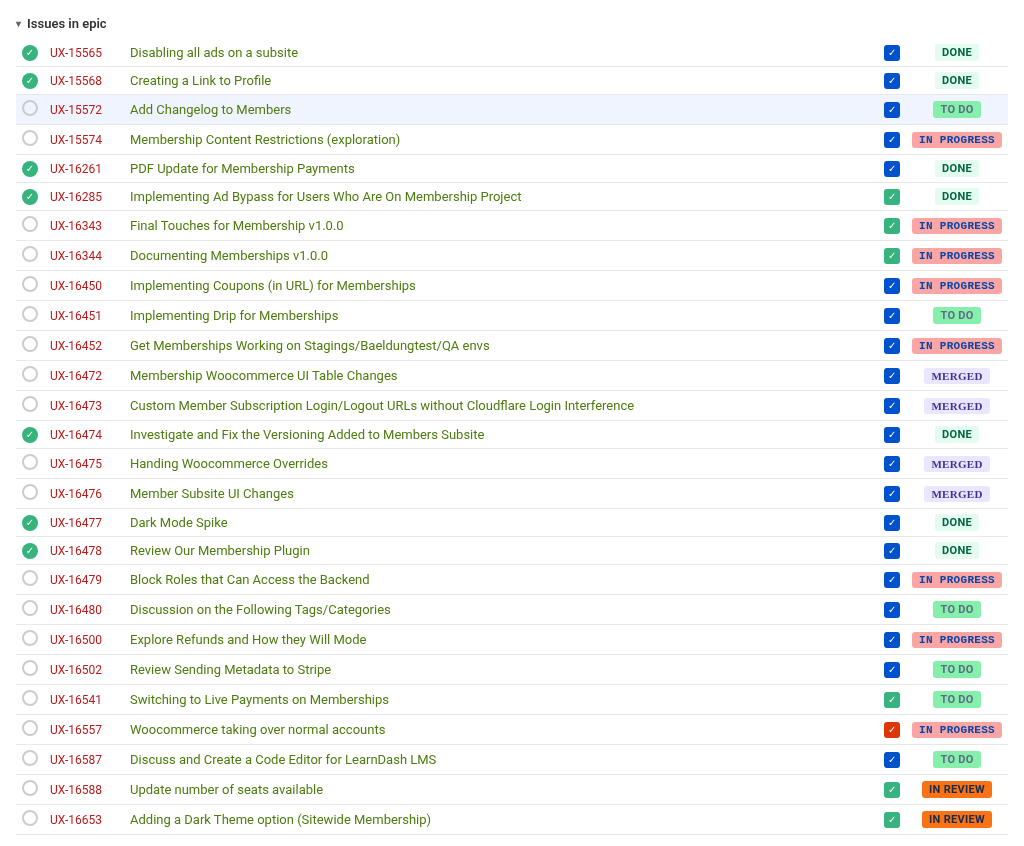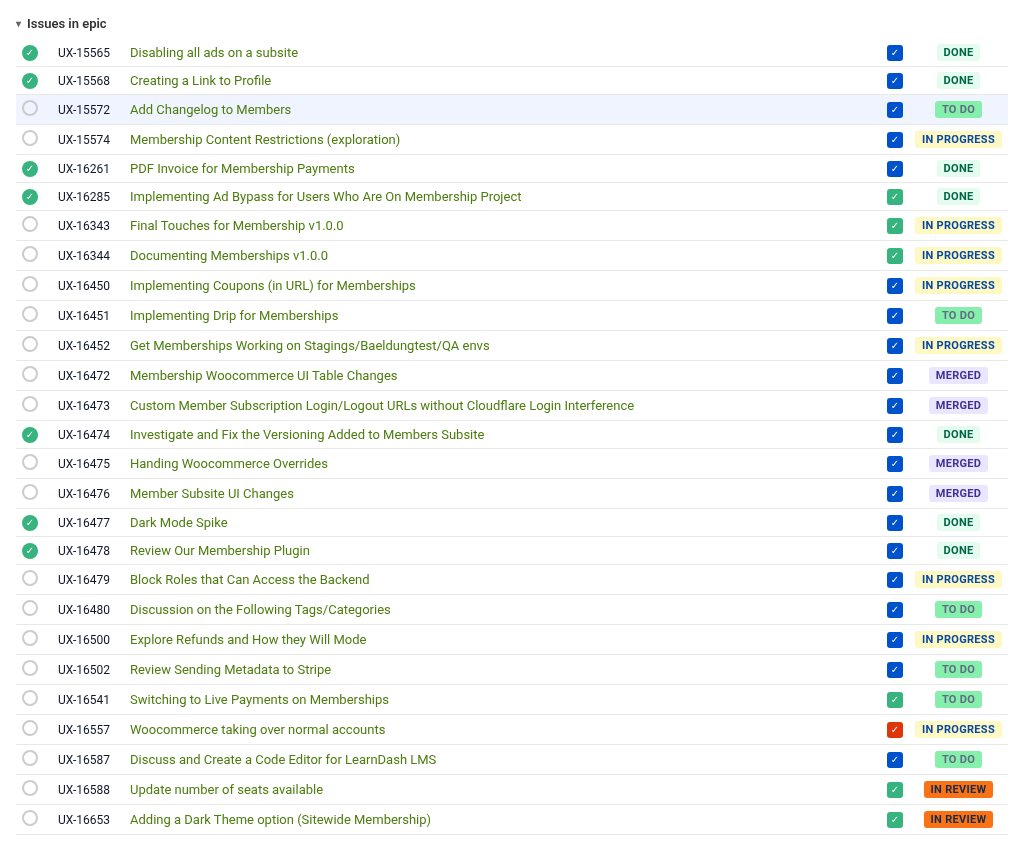--- a/index.html
+++ b/index.html
@@ -44,23 +44,22 @@
     .td-status-icon {
       width: 22px;
       text-align: center;
     }
     .td-issue-id {
       width: 80px;
       color: #0052cc;
       font-size: 12px;
     }
     .td-issue-id a {
-      color: #0f172a;
+      color: #b91c1c;
       text-decoration: none;
-      margin-left: 8px;
     }
     .td-title {
       width: auto;
       color: #4d7c0f;
       font-size: 13px;
     }
     .td-checkbox {
       width: 28px;
       text-align: center;
     }
@@ -122,22 +121,22 @@
     .badge {
       display: inline-block;
       padding: 2px 7px;
       border-radius: 3px;
       font-size: 11px;
       font-weight: 700;
       letter-spacing: 0.3px;
     }
     .badge-done { background: #e3fcef; color: #006644; }
     .badge-todo { background: #86efac; color: #5e6c84; }
-    .badge-in-progress { background: #fef9c3; color: #0747a6; }
-    .badge-merged { background: #eae6ff; color: #403294; }
+    .badge-in-progress { background: #fca5a5; color: #0747a6; font-family: Liberation Mono, monospace; }
+    .badge-merged { background: #eae6ff; color: #403294; font-family: Liberation Serif, serif; }
     .badge-in-review { background: #f97316; color: #172b4d; }
   </style>
 </head>
 <body>
 
 <div class="container">
   <div class="epic-header">
     <span class="chevron-icon">▾</span>
     <span>Issues in epic</span>
   </div>
@@ -167,21 +166,21 @@
         <tr>
           <td class="td-status-icon"><span class="status-circle-empty"></span></td>
           <td class="td-issue-id"><a href="#">UX-15574</a></td>
           <td class="td-title">Membership Content Restrictions (exploration)</td>
           <td class="td-checkbox"><span class="checkbox-blue">✓</span></td>
           <td class="td-badge"><span class="badge badge-in-progress">IN PROGRESS</span></td>
         </tr>
         <tr>
           <td class="td-status-icon"><span class="status-circle-done">✓</span></td>
           <td class="td-issue-id"><a href="#">UX-16261</a></td>
-          <td class="td-title">PDF Invoice for Membership Payments</td>
+          <td class="td-title">PDF Update for Membership Payments</td>
           <td class="td-checkbox"><span class="checkbox-blue">✓</span></td>
           <td class="td-badge"><span class="badge badge-done">DONE</span></td>
         </tr>
         <tr>
           <td class="td-status-icon"><span class="status-circle-done">✓</span></td>
           <td class="td-issue-id"><a href="#">UX-16285</a></td>
           <td class="td-title">Implementing Ad Bypass for Users Who Are On Membership Project</td>
           <td class="td-checkbox"><span class="checkbox-green">✓</span></td>
           <td class="td-badge"><span class="badge badge-done">DONE</span></td>
         </tr>

